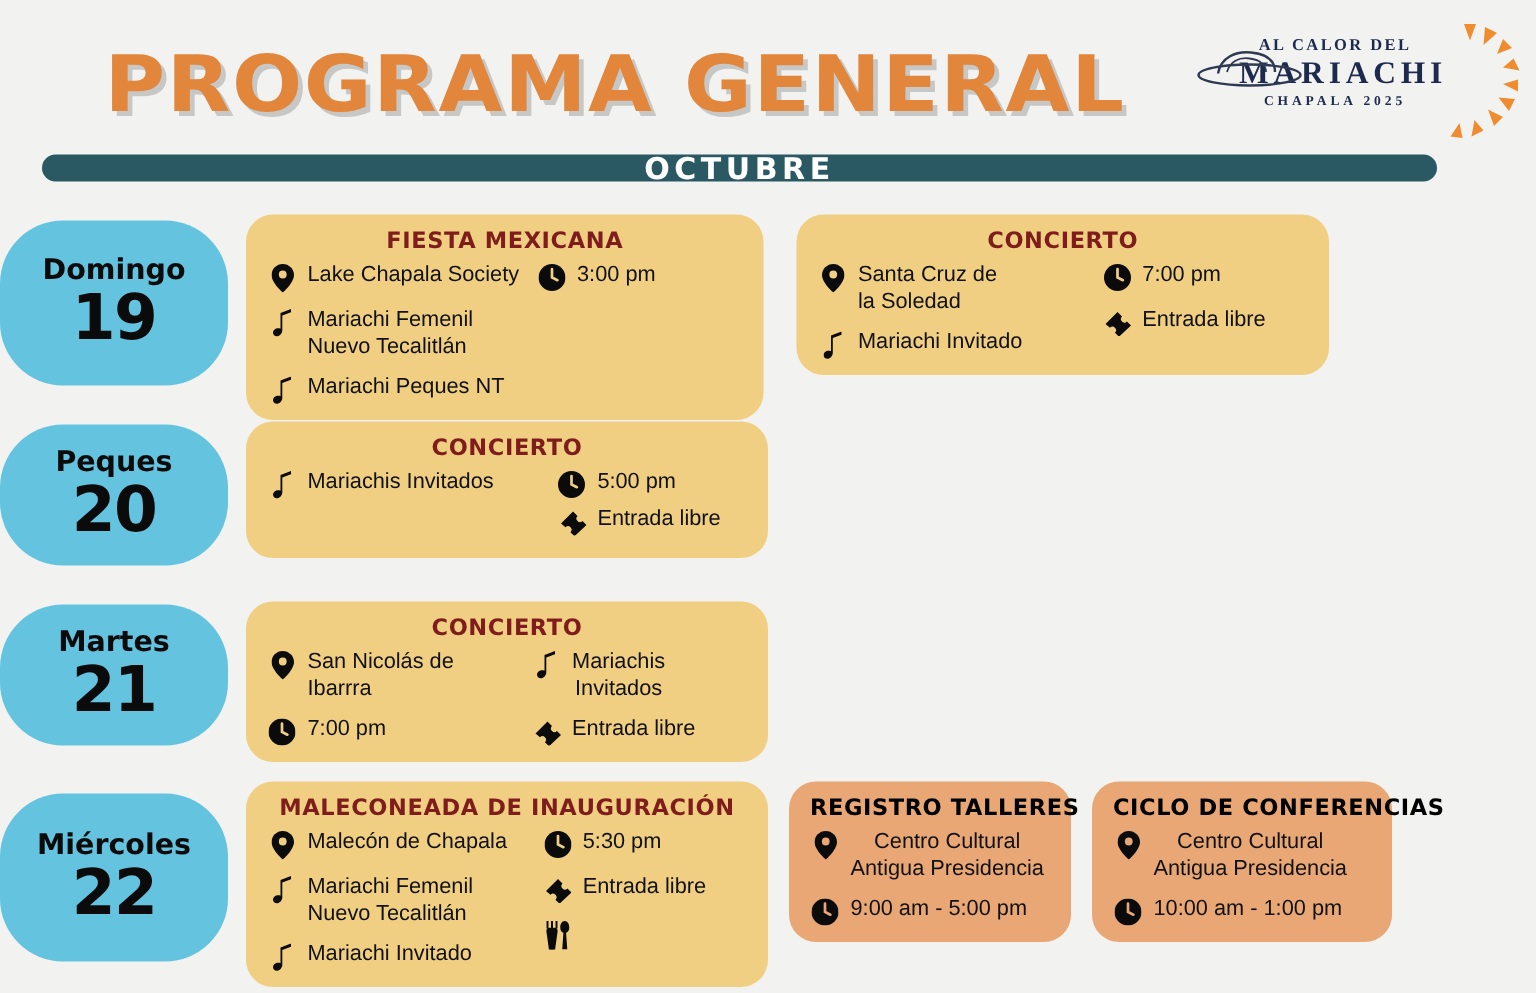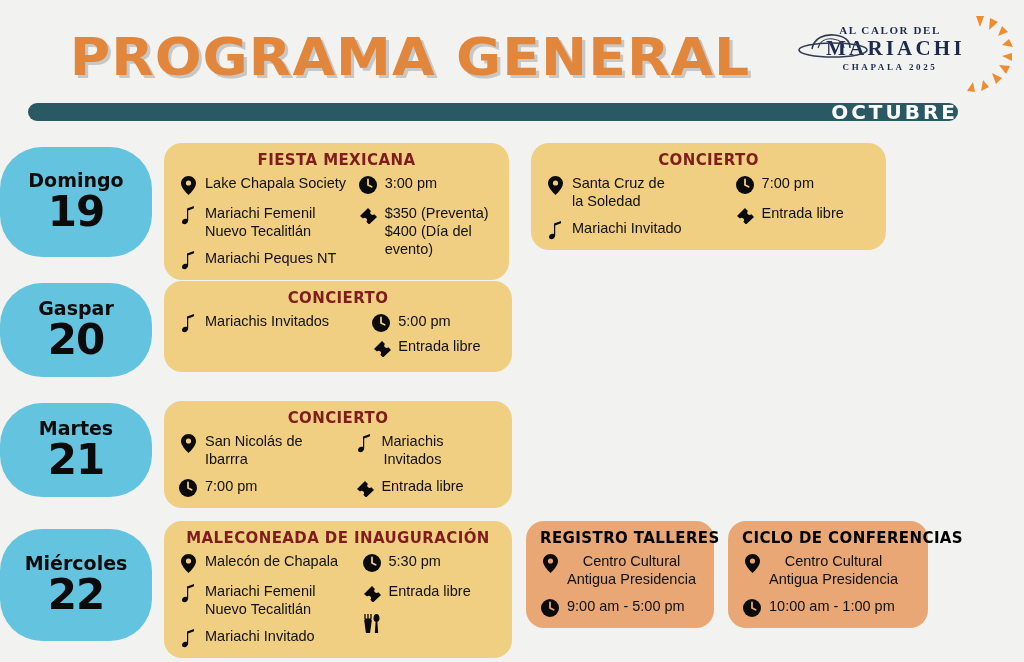--- a/index.html
+++ b/index.html
@@ -101,21 +101,21 @@
     height: 18px;
     background: #2A5964;
     border-radius: 17px;
     color: #FFFFFF;
     font-family: "DejaVu Sans", sans-serif;
     font-size: 20px;
     font-weight: bold;
     letter-spacing: 3px;
     display: flex;
     align-items: center;
-    justify-content: flex-end;
+    justify-content: center;
   }
 
   
   .schedule {
     position: absolute;
     left: 0;
     top: 143px;
     width: 1024px;
   }
 
@@ -333,30 +333,20 @@
           <div class="col col-2">
             <div class="item">
               <span class="item-icon">
                 <svg width="18" height="18" viewBox="0 0 18 18">
                     <circle cx="9" cy="9" r="9" fill="#0B0B0B"></circle>
                     <path d="M9,3.4 L9,9 L12.6,10.8" fill="none" stroke="#F0CF82" stroke-width="1.8" stroke-linecap="round"></path>
                   </svg>
               </span>
               <span class="item-text">3:00 pm</span>
             </div>
-            <div class="item">
-              <span class="item-icon">
-                <svg width="19" height="17" viewBox="0 0 19 17">
-                    <path d="M2,9 L10,1 L13,4 A2.3,2.3 0 0,0 16.3,7.3 L19,10 L11,17.5 L8.3,14.8 A2.3,2.3 0 0,0 5,11.5 Z" fill="#0B0B0B"></path>
-                  </svg>
-              </span>
-              <span class="item-text">$350 (Preventa)
-$400 (Día del
-      evento)</span>
-            </div>
           </div>
         </div>
       </div>
 
       <div class="card card-b">
         <div class="card-title">CONCIERTO</div>
         <div class="card-cols">
           <div class="col col-1">
             <div class="item">
               <span class="item-icon">
@@ -397,21 +387,21 @@
             </div>
           </div>
         </div>
       </div>
 
     </div>
   </div>
 
   <div class="row row-20">
     <div class="day-pill">
-      <div class="day-name">Gaspar</div>
+      <div class="day-name">Peques</div>
       <div class="day-num">20</div>
     </div>
     <div class="cards">
       <div class="card card-a tight">
         <div class="card-title">CONCIERTO</div>
         <div class="card-cols">
           <div class="col col-1">
             <div class="item">
               <span class="item-icon">
                 <svg width="13" height="19" viewBox="0 0 13 19">

